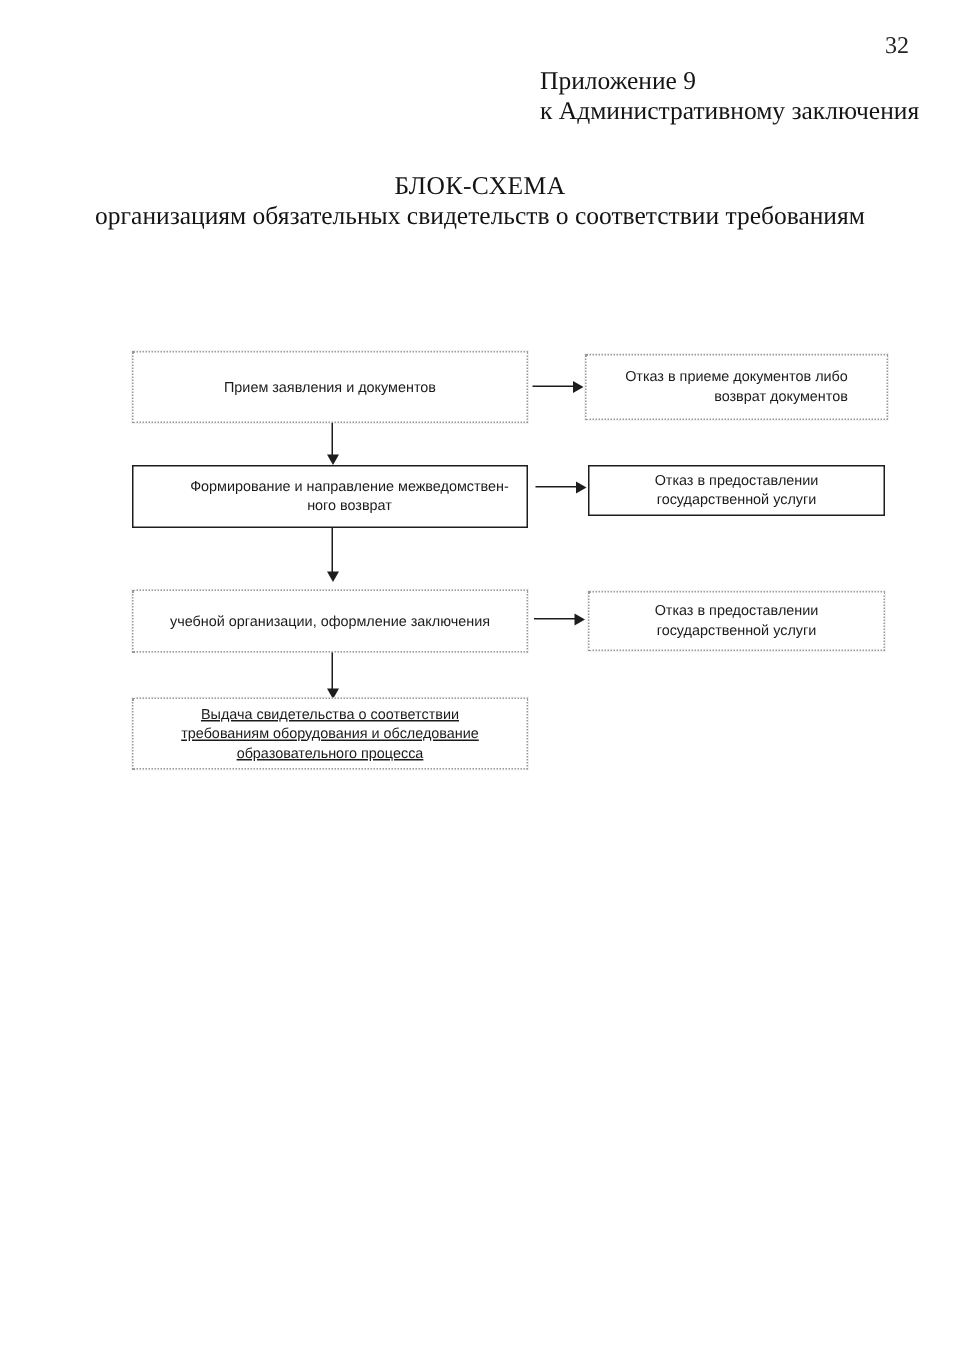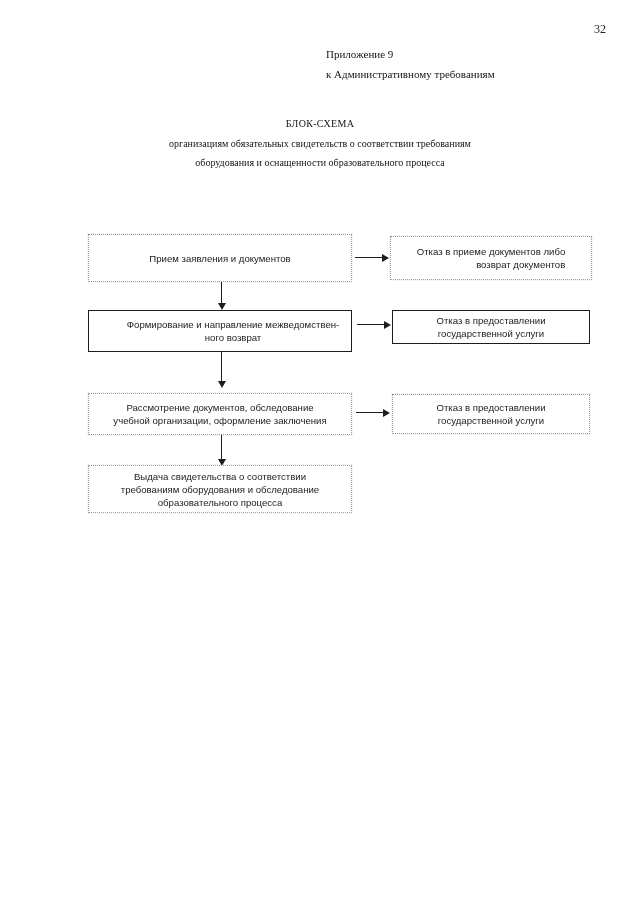--- a/index.html
+++ b/index.html
@@ -25,45 +25,45 @@
   }
 
   
   .page-number {
     position: absolute;
     top: 22px;
     left: 0;
     width: 606px;
     text-align: right;
     font-family: "Liberation Serif", serif;
-    font-size: 12px;
+    font-size: 16px;
     color: #232323;
   }
 
   
   .appendix-block {
     position: absolute;
     top: 44px;
-    left: 326px;
-    font-family: "Liberation Serif", serif;
-    font-size: 11px;
+    left: 360px;
+    font-family: "Liberation Serif", serif;
+    font-size: 17px;
     line-height: 20px;
     color: #141414;
     white-space: nowrap;
   }
 
   
   .title-block {
     position: absolute;
     top: 114px;
     left: 40px;
     width: 560px;
     text-align: center;
     font-family: "Liberation Serif", serif;
-    font-size: 10px;
+    font-size: 17px;
     line-height: 19.5px;
     color: #141414;
   }
   .title-main {
     display: block;
     letter-spacing: 0.3px;
   }
   .title-sub {
     display: block;
   }
@@ -133,27 +133,26 @@
 </style>
 </head>
 <body>
 
 <div class="page">
 
   <div class="page-number">32</div>
 
   <div class="appendix-block">
     <div>Приложение 9</div>
-    <div>к Административному требованиям</div>
+    <div>к Административному заключения</div>
   </div>
 
   <div class="title-block">
     <span class="title-main">БЛОК-СХЕМА</span>
     <span class="title-sub">организациям обязательных свидетельств о соответствии требованиям</span>
-    <span class="title-sub">оборудования и оснащенности образовательного процесса</span>
   </div>
 
   <div class="flow">
 
     <div class="node faint" id="n-accept-application" style="left:88px; top:234px; width:264px; height:48px;">
       <div>
         <span class="txt">Прием заявления и документов</span>
       </div>
     </div>
 
@@ -185,39 +184,38 @@
     </div>
 
     <div class="conn-h" style="left:357px; top:324px; width:28px;"></div>
     <div class="arrow-right" style="left:384px; top:320.5px;"></div>
 
     <div class="conn-v" style="left:221px; top:352px; height:33px;"></div>
     <div class="arrow-down" style="left:217.5px; top:381px;"></div>
 
     <div class="node faint" id="n-review-documents" style="left:88px; top:393px; width:264px; height:42px;">
       <div>
-        <span class="txt">Рассмотрение документов, обследование</span>
         <span class="txt">учебной организации, оформление заключения</span>
       </div>
     </div>
 
     <div class="node faint" id="n-refuse-service-2" style="left:392px; top:394px; width:198px; height:40px;">
       <div>
         <span class="txt">Отказ в предоставлении</span>
         <span class="txt">государственной услуги</span>
       </div>
     </div>
 
     <div class="conn-h" style="left:356px; top:412px; width:28px;"></div>
     <div class="arrow-right" style="left:383px; top:408.5px;"></div>
 
     <div class="conn-v" style="left:221px; top:435px; height:28px;"></div>
     <div class="arrow-down" style="left:217.5px; top:459px;"></div>
 
-    <div class="node faint" id="n-issue-certificate" style="left:88px; top:465px; width:264px; height:48px;">
+    <div class="node faint" id="n-issue-certificate" style="left:88px; top:465px; width:264px; height:48px;text-decoration:underline;">
       <div>
         <span class="txt">Выдача свидетельства о соответствии</span>
         <span class="txt">требованиям оборудования и обследование</span>
         <span class="txt">образовательного процесса</span>
       </div>
     </div>
 
   </div>
 </div>
 

